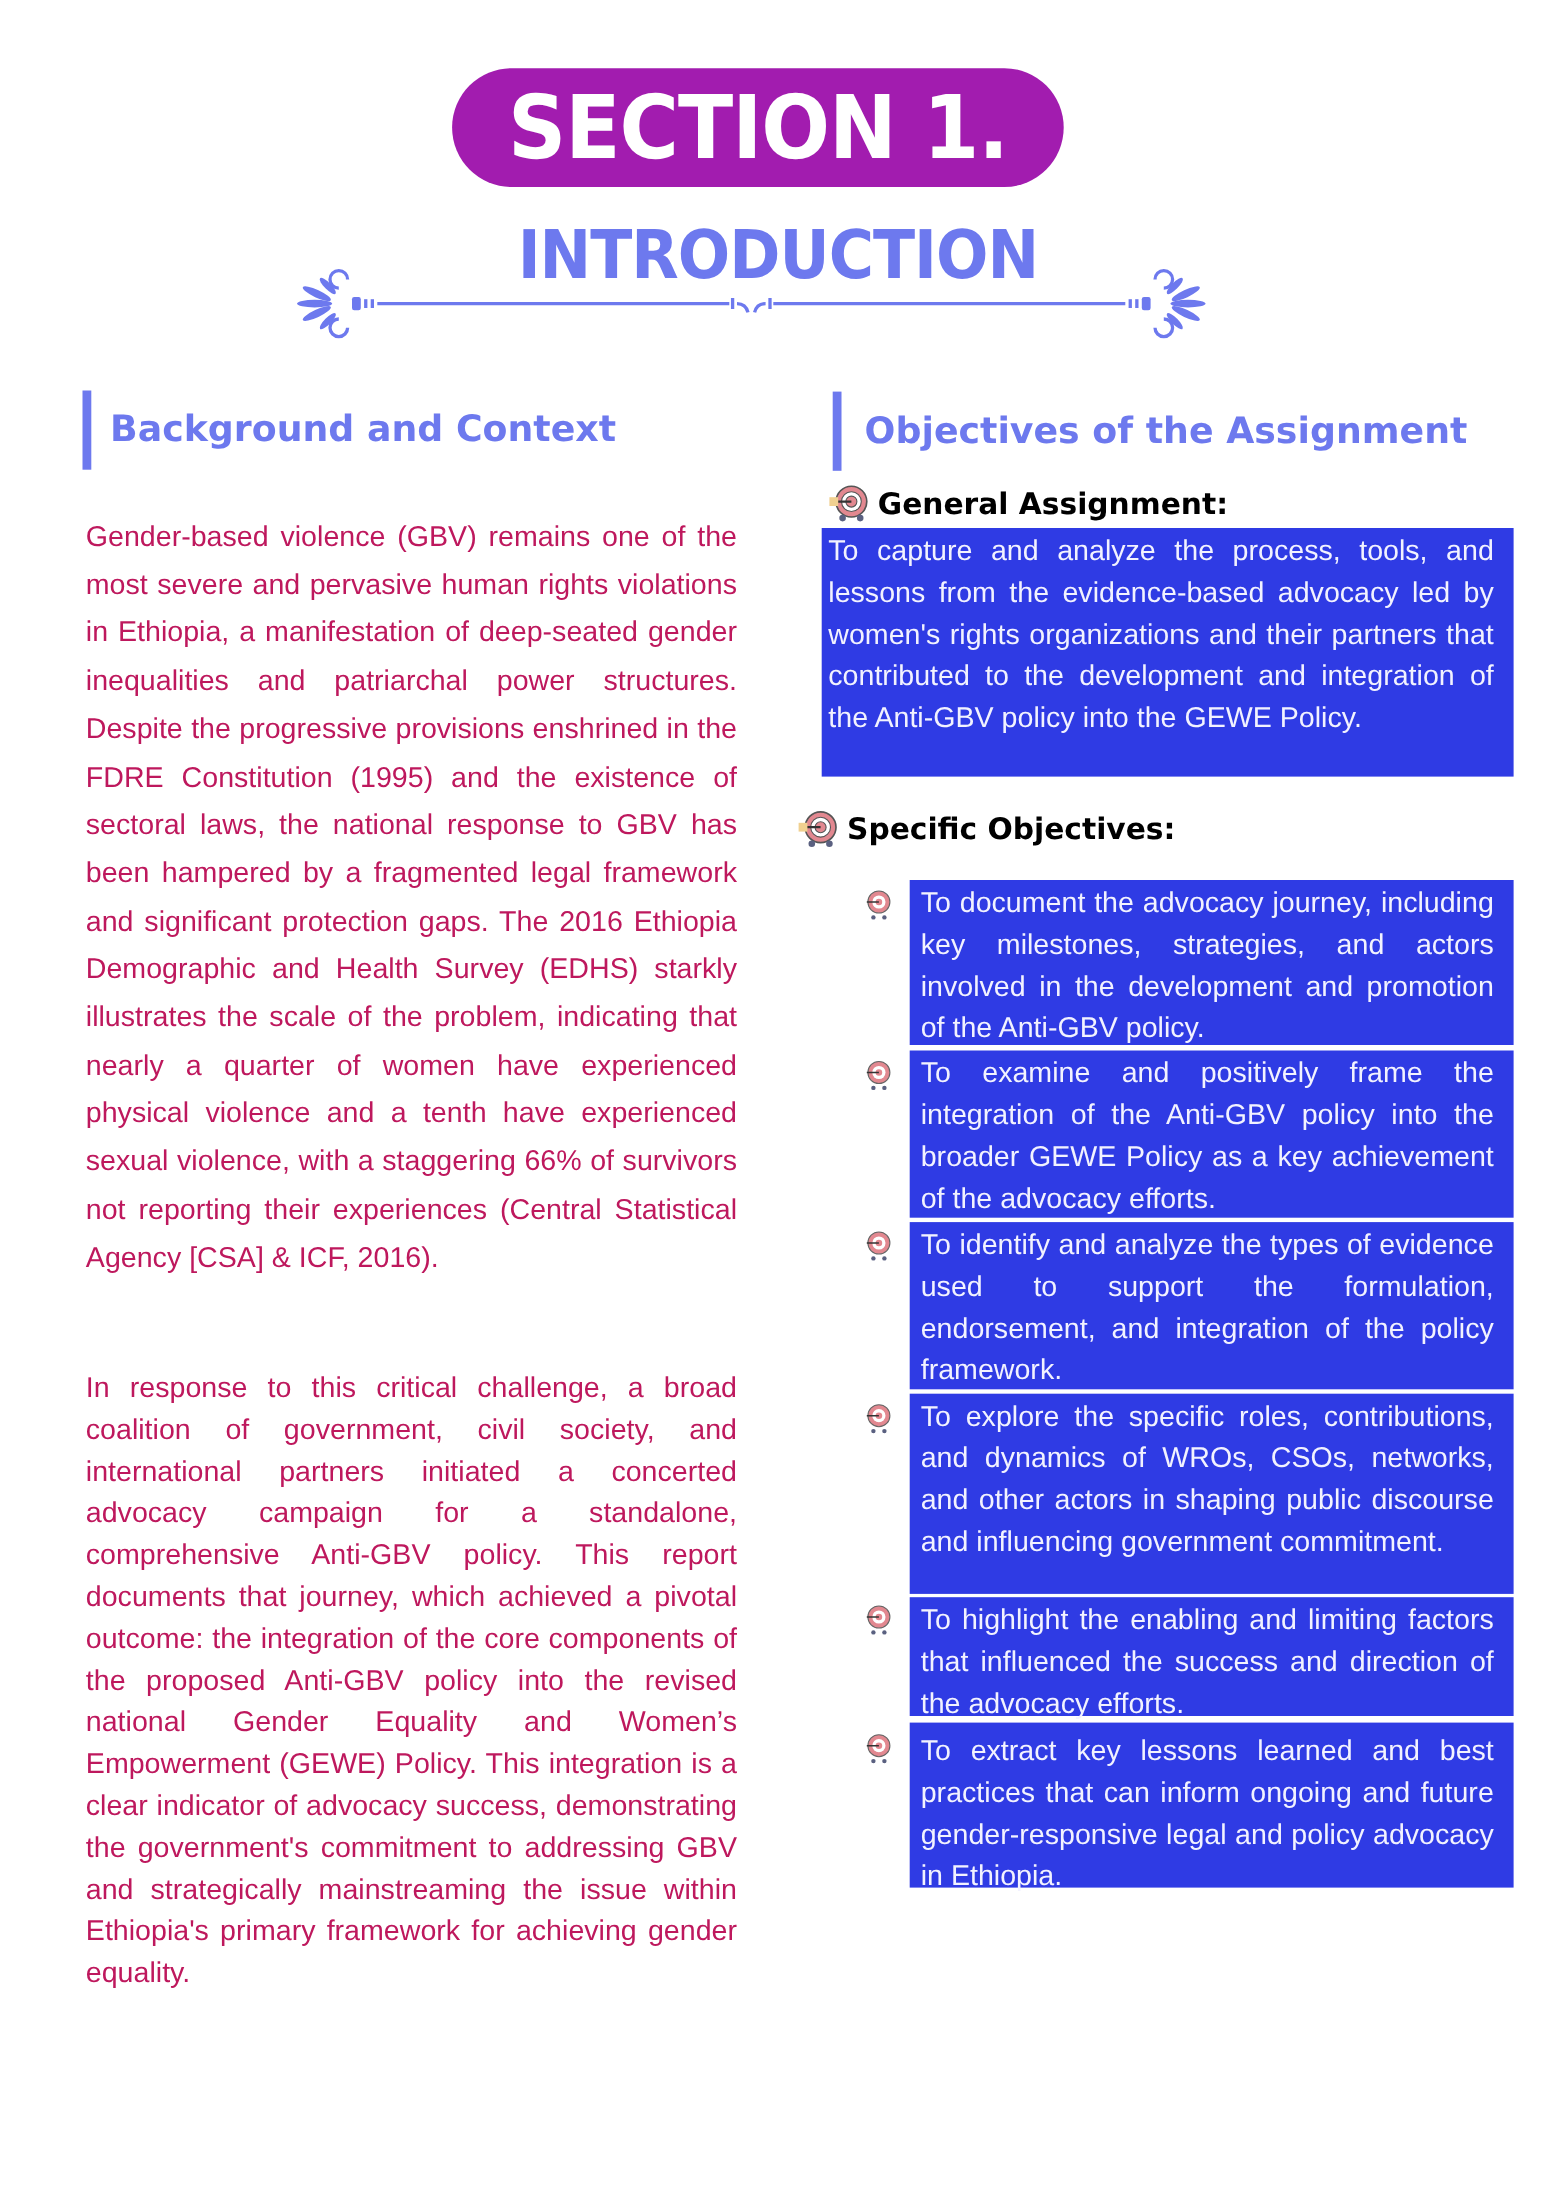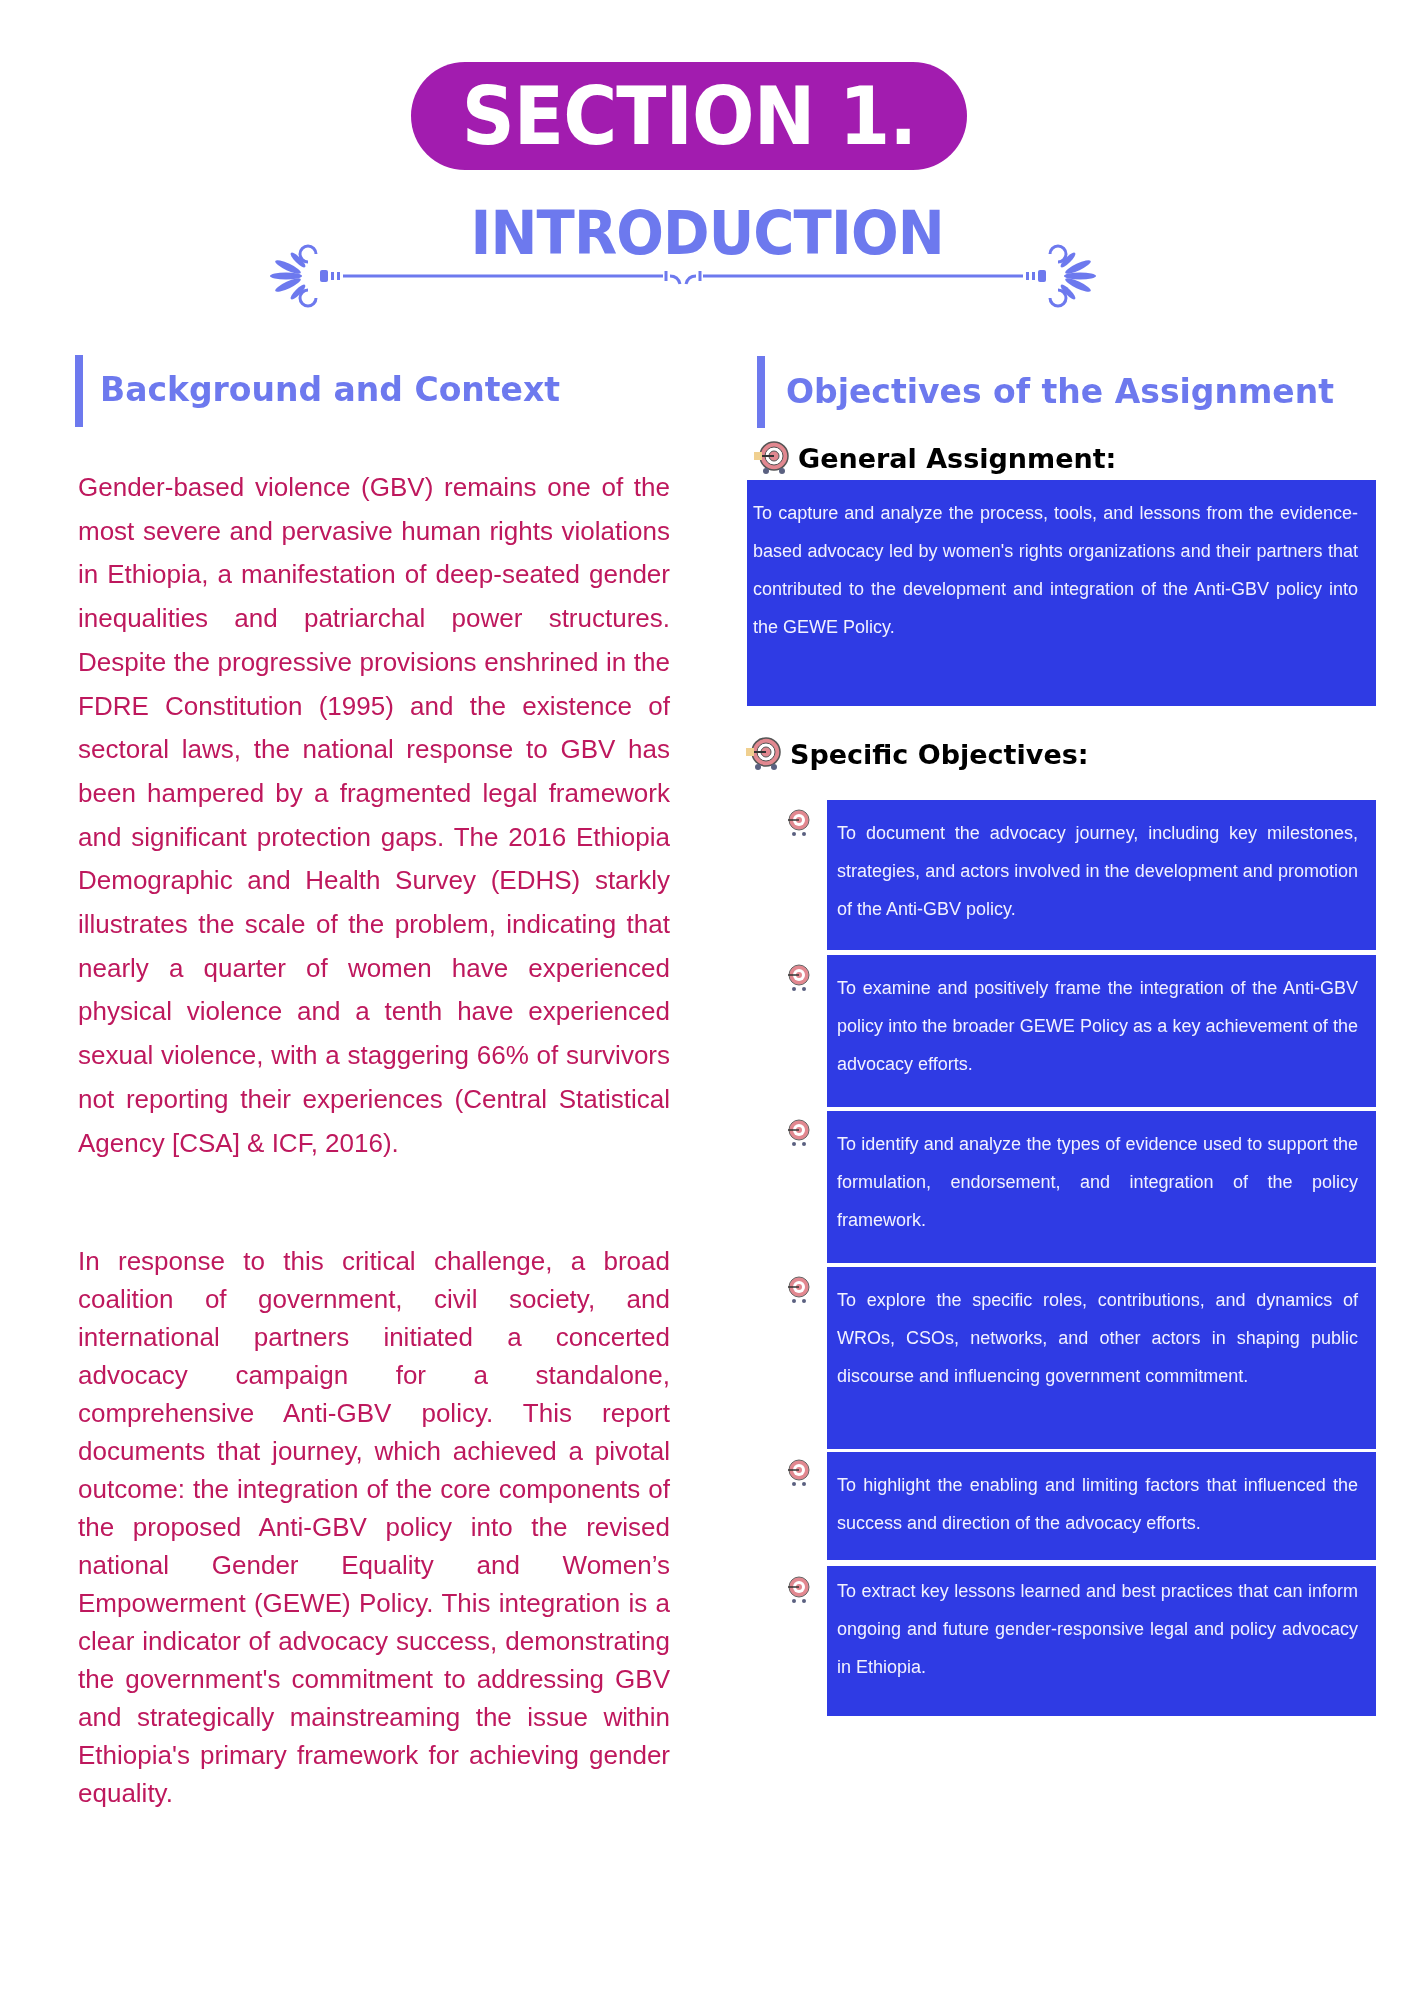--- a/index.html
+++ b/index.html
@@ -9,21 +9,21 @@
   .intro { position:absolute; left:0; width:1414px; top:188px; text-align:center; color:#6d79ee; font-weight:bold; font-size:61px; letter-spacing:-1px; line-height:90px; }
   .intro span { display:inline-block; transform:scaleX(0.92); }
   .divider { position:absolute; left:248px; top:240px; width:870px; height:70px; }
   .h-bar { position:absolute; width:8px; background:#6d79ee; }
   .h2 { position:absolute; color:#6d79ee; font-weight:bold; font-size:33px; white-space:nowrap; }
   .left-text { position:absolute; left:78px; width:592px; color:#be185d; font-family:Liberation Sans, sans-serif; font-size:26px; text-align:justify; text-align-last:left; }
   .p1 { top:466px; line-height:43.7px; }
   .p2 { top:1242px; line-height:38px; }
   .sub-head { position:absolute; display:flex; align-items:center; font-weight:bold; font-size:27px; color:#000; white-space:nowrap; }
   .target { display:inline-block; }
-  .box { position:absolute; background:#2f3be4; color:#f2f2ff; font-family:"Liberation Sans", sans-serif; font-size:18px; line-height:38px; text-align:justify; text-align-last:left; box-sizing:border-box; padding:14px 18px 0 10px; }
+  .box { position:absolute; background:#2f3be4; color:#f2f2ff; font-family:"Liberation Sans", sans-serif; font-size:26px; line-height:38px; text-align:justify; text-align-last:left; box-sizing:border-box; padding:1px 18px 0 10px; }
   .gen-box { left:747px; top:480px; width:629px; height:226px; padding-left:6px; }
   .obj-icon { position:absolute; left:786px; width:26px; height:30px; }
   .spec-box { left:827px; width:549px; }
 </style>
 </head>
 <body>
 
 <div class="pill">
   <span>SECTION 1.</span>
 </div>
@@ -82,21 +82,21 @@
     <circle cx="22" cy="16" r="5" fill="#e28890" stroke="#555" stroke-width="1"></circle>
     <line x1="4" y1="16" x2="22" y2="16" stroke="#333" stroke-width="2"></line>
     <rect x="2" y="12" width="8" height="8" fill="#f0d090"></rect>
     <circle cx="14" cy="31" r="3" fill="#5a6080"></circle>
     <circle cx="30" cy="31" r="3" fill="#5a6080"></circle>
   </svg>
   <span style="margin-left:6px;">General Assignment:</span>
 </div>
 <div class="box gen-box">To capture and analyze the process, tools, and lessons from the evidence-based advocacy led by women's rights organizations and their partners that contributed to the development and integration of the Anti-GBV policy into the GEWE Policy.</div>
 
-<div class="sub-head" style="left:744px; top:736px;">
+<div class="sub-head" style="left:724px; top:736px;">
   <svg class="target" width="40" height="36" viewBox="0 0 40 36">
     <circle cx="22" cy="16" r="14" fill="#e28890" stroke="#555" stroke-width="1.5"></circle>
     <circle cx="22" cy="16" r="9" fill="#ffffff" stroke="#555" stroke-width="1"></circle>
     <circle cx="22" cy="16" r="5" fill="#e28890" stroke="#555" stroke-width="1"></circle>
     <line x1="4" y1="16" x2="22" y2="16" stroke="#333" stroke-width="2"></line>
     <rect x="2" y="12" width="8" height="8" fill="#f0d090"></rect>
     <circle cx="14" cy="31" r="3" fill="#5a6080"></circle>
     <circle cx="30" cy="31" r="3" fill="#5a6080"></circle>
   </svg>
   <span style="margin-left:6px;">Specific Objectives:</span>

